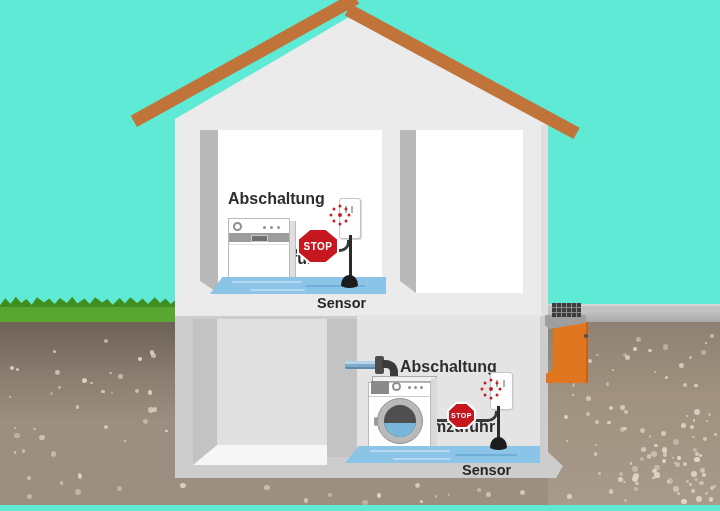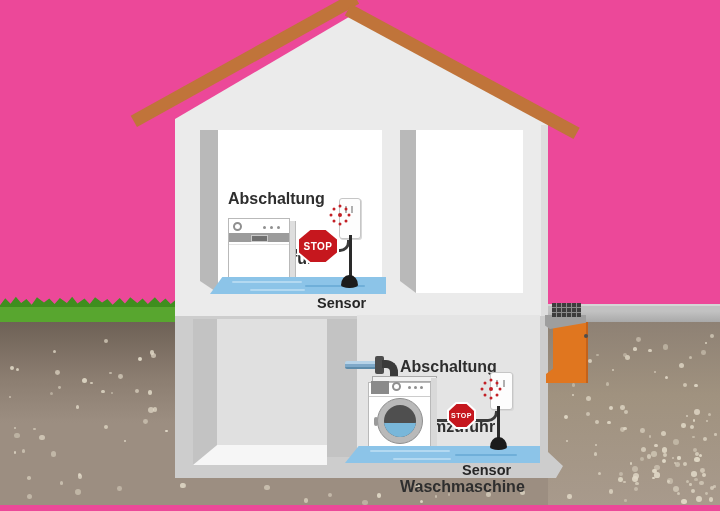--- a/index.html
+++ b/index.html
@@ -1,16 +1,16 @@
 <!DOCTYPE html>
 <html><head>
 <meta charset="utf-8">
 <style>
   html,body{margin:0;padding:0;background:#fff;}
-  #stage{position:relative;width:720px;height:511px;overflow:hidden;background:#ec4899;
+  #stage{position:relative;width:720px;height:511px;overflow:hidden;background:#5eead4;
          font-family:"Liberation Sans",sans-serif;}
   .abs{position:absolute;}
   .txt{font-weight:bold;color:#2e2e2e;line-height:20px;font-size:16px;white-space:pre;}
   .lbl{font-weight:bold;color:#262626;font-size:14.5px;}
   
   #soil-base{left:0;top:322px;width:720px;height:183px;
     background:linear-gradient(180deg,#6e6156 0%,#8b7d70 30%,#9c8e81 55%,#9c8e81 100%);}
   #soil-right{left:548px;top:322px;width:172px;height:183px;
     background:linear-gradient(180deg,#8e8174 0%,#a0927f 40%,#a89a8c 100%);}
   #grass{left:0;top:294px;width:176px;height:28px;
@@ -292,21 +292,20 @@
 
   <div class="abs stop-outer" style="left:297px;top:228px;width:42px;height:36px;">
     <div class="stop-inner" style="font-size:10px;">STOP</div>
   </div>
 
   <div class="abs lbl" style="left:317px;top:295px;">Sensor</div>
 
   <div class="abs txt" style="left:400px;top:317px;">
     <div>Abschaltung</div>
     <div>Stromzufuhr</div>
-    <div>Waschmaschine</div>
   </div>
 
   <div class="abs" style="left:345px;top:356px;width:55px;height:28px;">
     <div class="abs" style="left:0;top:5px;width:33px;height:8px;background:linear-gradient(180deg,#b6d3e8 0 35%,#7fa9c9 35% 75%,#5d8cab 75%);border-radius:2px;"></div>
     <div class="abs" style="left:30px;top:0;width:9px;height:18px;background:#4c4c4c;border-radius:2px;"></div>
     <div class="abs" style="left:37px;top:4px;width:16px;height:24px;border-top:8px solid #3b3b3b;border-right:8px solid #3b3b3b;border-top-right-radius:12px;box-sizing:border-box;"></div>
   </div>
 
   <div class="abs" style="left:368px;top:376px;width:70px;height:76px;">
     <div class="abs" style="left:4px;top:0;width:65px;height:6px;background:#f0f0f0;border:1px solid #aaa;box-sizing:border-box;"></div>

